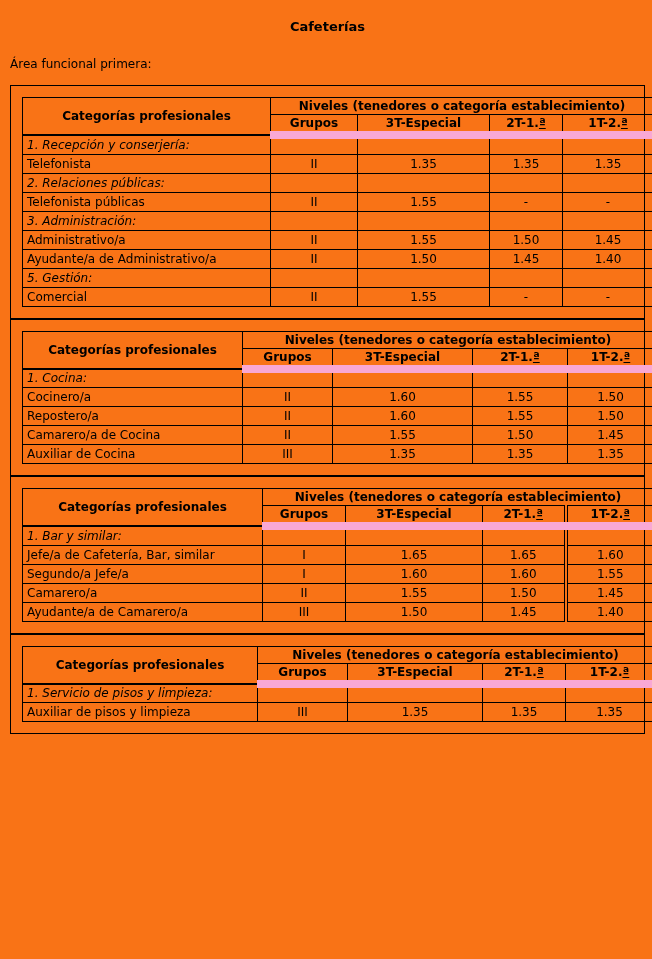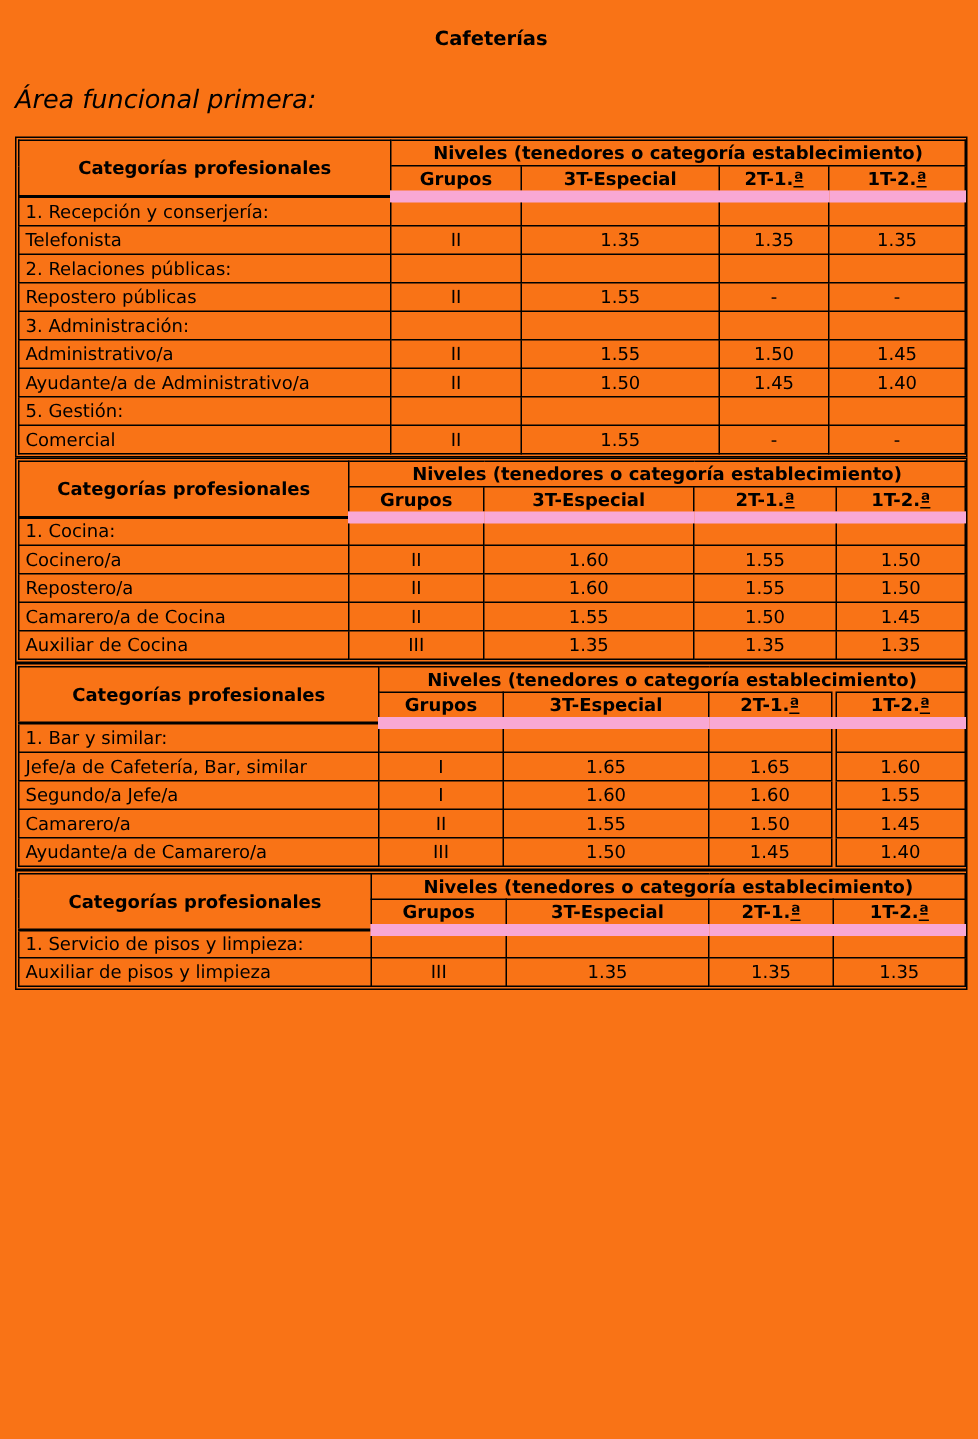--- a/index.html
+++ b/index.html
@@ -16,29 +16,28 @@
     overflow: hidden;
   }
   .doc-title {
     margin: 0;
     padding-top: 19px;
     text-align: center;
     font-size: 13px;
     font-weight: bold;
   }
   .area-label {
-    font-style: italic;
-    font-size: 17px;
+    font-size: 12px;
     margin: 44px 0 14px 0;
     white-space: nowrap;
   }
   .area-label.first { margin-top: 23px; }
   .tbl-frame {
     border: 1px solid #000;
-    padding: 1px;            
+    padding: 11px;            
   }
   table {
     border-collapse: collapse;
     table-layout: fixed;
     width: 100%;
   }
   th, td {
     border: 1px solid #000;
     padding: 1px 4px;
     height: 19px;
@@ -47,21 +46,21 @@
     overflow: hidden;
     white-space: nowrap;
     box-sizing: border-box;
   }
   thead th { font-weight: bold; text-align: center; }
   tr.hdr-top th { height: 17px; }
   tr.hdr-sub th { height: 20px; border-bottom: 8px solid #f9a8d4; }
   th.cat-head { border-bottom: 2px solid #000; }
   td.cat { text-align: left; }
   td.num { text-align: center; }
-  tr.section td.cat { }
+  tr.section td.cat { font-style: italic; }
   .ord { text-decoration: underline; }
   
   .dbl { border-left: 4px double #000; }
 </style>
 </head>
 <body>
 
 <div class="page">
 
   <h1 class="doc-title">Cafeterías</h1>
@@ -104,21 +103,21 @@
           <td class="num">1.35</td>
         </tr>
         <tr class="section">
           <td class="cat">2. Relaciones públicas:</td>
           <td class="num"></td>
           <td class="num"></td>
           <td class="num"></td>
           <td class="num"></td>
         </tr>
         <tr>
-          <td class="cat">Repostero públicas</td>
+          <td class="cat">Telefonista públicas</td>
           <td class="num">II</td>
           <td class="num">1.55</td>
           <td class="num">-</td>
           <td class="num">-</td>
         </tr>
         <tr class="section">
           <td class="cat">3. Administración:</td>
           <td class="num"></td>
           <td class="num"></td>
           <td class="num"></td>

